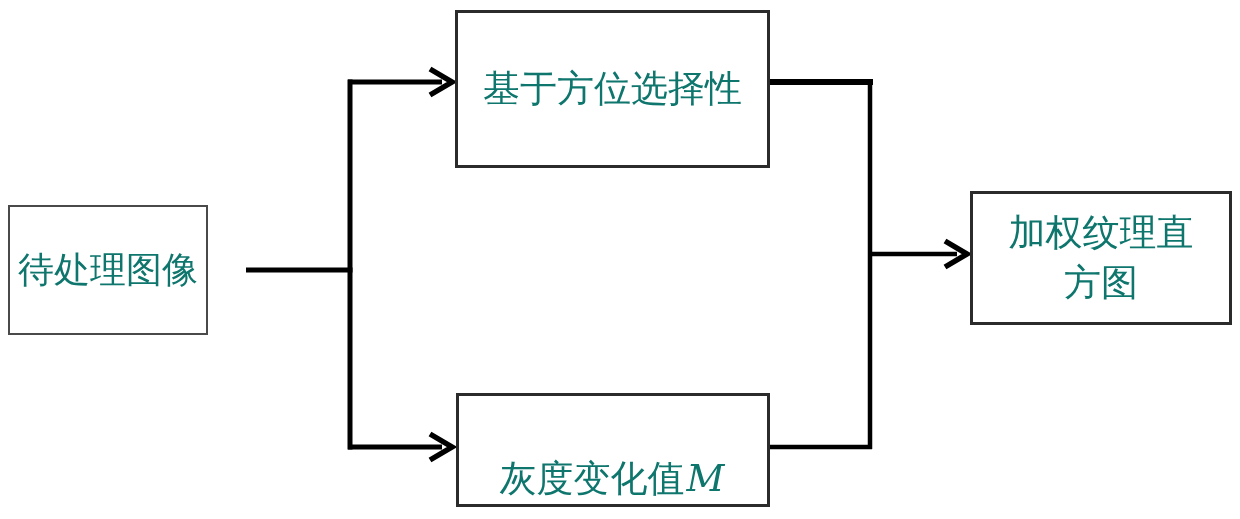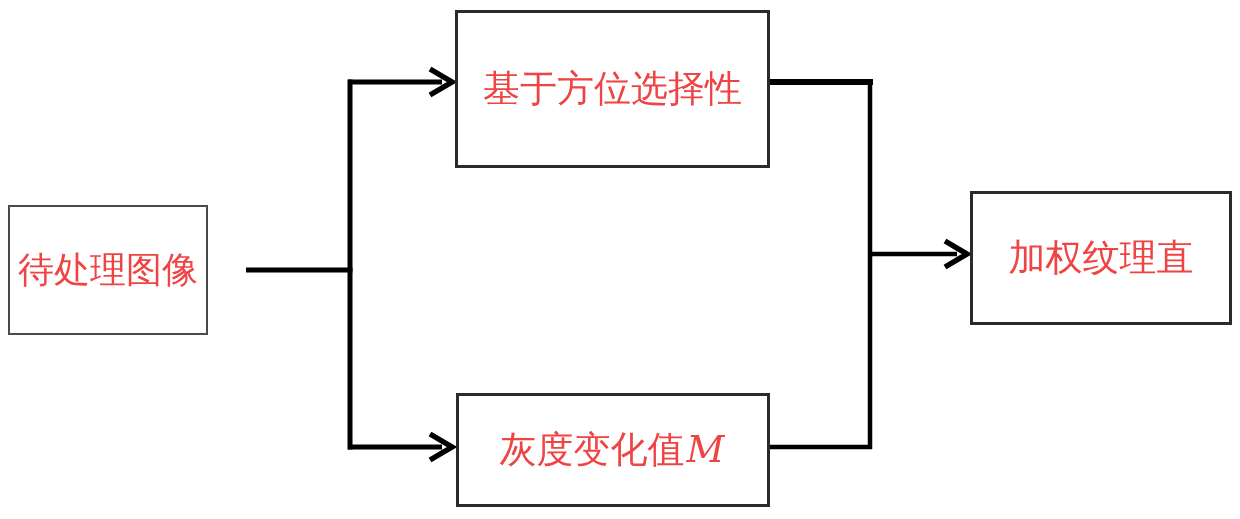--- a/index.html
+++ b/index.html
@@ -27,25 +27,25 @@
     position: absolute;
     box-sizing: border-box;
     background: #ffffff;
     display: flex;
     flex-direction: column;
     justify-content: center;
     align-items: center;
     text-align: center;
     font-size: 37px;
     line-height: 50px;
-    color: #ef4444;
+    color: #0f766e;
   }
   .node-input   { left: 8px;   top: 205px; width: 200px; height: 130px; border: 2px solid #4a4a4a; font-size: 36px; }
   .node-spatial { left: 455px; top: 10px;  width: 315px; height: 158px; border: 3px solid #2b2b2b; }
-  .node-gray    { left: 456px; top: 393px; width: 314px; height: 114px; border: 3px solid #2b2b2b; }
+  .node-gray    { left: 456px; top: 393px; width: 314px; height: 114px; border: 3px solid #2b2b2b; justify-content: flex-end; }
   .node-output  { left: 970px; top: 191px; width: 262px; height: 134px; border: 3px solid #2b2b2b; }
   .node-line { white-space: nowrap; }
   .scr {
     font-style: italic;
     font-family: "DejaVu Serif", "Liberation Serif", serif;
     padding: 0 2px;
   }
   .edge {
     stroke: #000000;
     fill: none;
@@ -86,15 +86,16 @@
   <div class="node node-spatial">
     <div class="node-line">基于方位选择性</div>
   </div>
 
   <div class="node node-gray">
     <div class="node-line"><span>灰度变化值</span><span class="scr">M</span></div>
   </div>
 
   <div class="node node-output">
     <div class="node-line">加权纹理直</div>
+    <div class="node-line">方图</div>
   </div>
 
 </div>
 
 </body></html>

